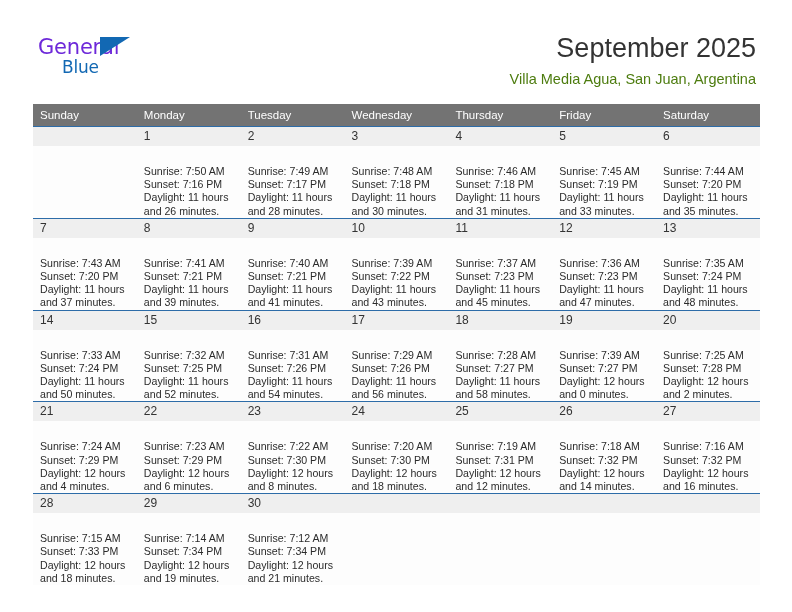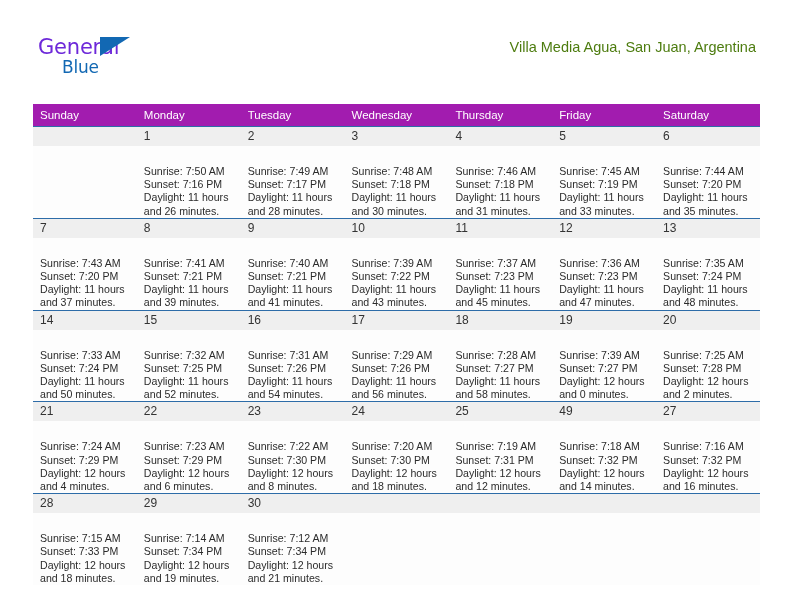--- a/index.html
+++ b/index.html
@@ -90,21 +90,21 @@
   
   .calendar {
     position: absolute;
     left: 33px;
     top: 104px;
     width: 727px;
     border-collapse: collapse;
     table-layout: fixed;
   }
   .calendar th {
-    background: #a21caf;
+    background: #737373;
     color: #ffffff;
     font-size: 11.5px;
     font-weight: normal;
     text-align: left;
     padding: 5px 0 5px 7px;
     height: 19px;
     box-sizing: border-box;
     border: none;
   }
   .calendar td {
@@ -155,20 +155,21 @@
 
   <div class="header">
 
     <div class="logo">
       <span class="logo-general">General</span>
       <span class="logo-triangle"></span>
       <span class="logo-blue">Blue</span>
     </div>
 
     <div class="title-block">
+      <div class="cal-title">September 2025</div>
       <div class="cal-subtitle">Villa Media Agua, San Juan, Argentina</div>
     </div>
 
   </div>
 
   <table class="calendar">
     <thead>
       <tr id="weekday-row">
           <th>Sunday</th>
           <th>Monday</th>
@@ -409,21 +410,21 @@
           <td>
             <span class="daynum">25</span>
             <div class="details">
               <span class="line">Sunrise: 7:19 AM</span>
               <span class="line">Sunset: 7:31 PM</span>
               <span class="line">Daylight: 12 hours</span>
               <span class="line">and 12 minutes.</span>
             </div>
           </td>
           <td>
-            <span class="daynum">49</span>
+            <span class="daynum">26</span>
             <div class="details">
               <span class="line">Sunrise: 7:18 AM</span>
               <span class="line">Sunset: 7:32 PM</span>
               <span class="line">Daylight: 12 hours</span>
               <span class="line">and 14 minutes.</span>
             </div>
           </td>
           <td>
             <span class="daynum">27</span>
             <div class="details">

